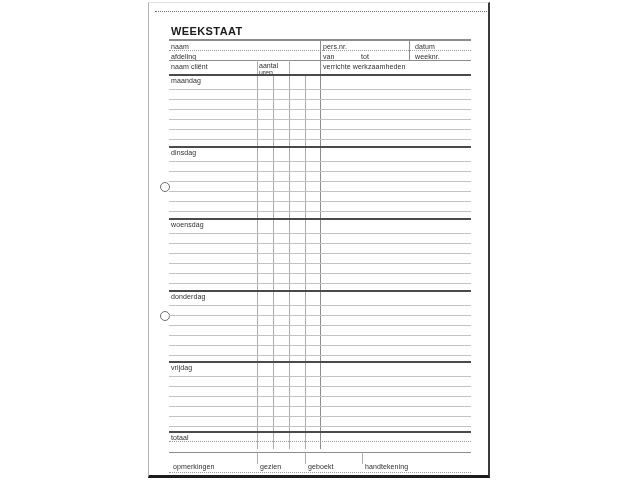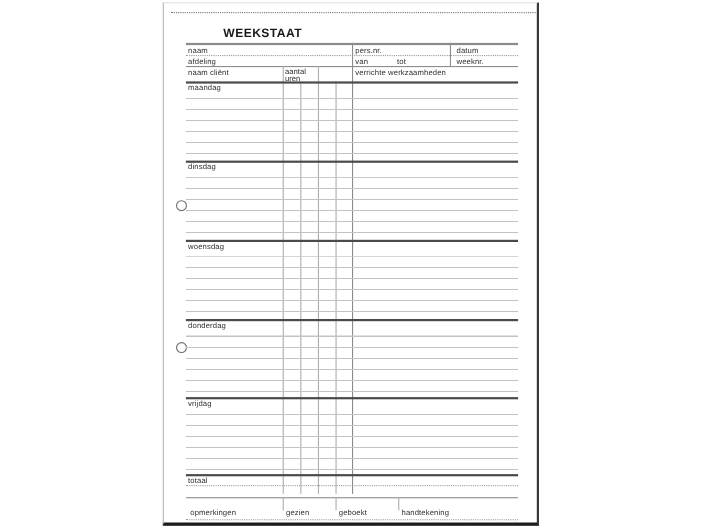--- a/index.html
+++ b/index.html
@@ -16,21 +16,21 @@
     border-right:2px solid #3a3a3a;
     border-bottom:3px solid #1c1c1c;
     box-sizing:border-box;
   }
   .lbl{
     position:absolute;font-size:7px;line-height:7px;color:#2e2e2e;
     white-space:nowrap;letter-spacing:0.1px;
   }
   .title{
     position:absolute;left:22px;top:22px;
-    font-size:11px;font-weight:bold;letter-spacing:0.4px;color:#1a1a1a;margin-left:32px;
+    font-size:11px;font-weight:bold;letter-spacing:0.4px;color:#1a1a1a;
   }
   .perforation{
     position:absolute;left:6px;top:8px;width:332px;height:0;
     border-top:1px dotted #6f6f6f;
   }
   .hline{position:absolute;left:20px;width:302px;height:0;}
   .dotted{border-top:1px dotted #9a9a9a;}
   .medium{border-top:1px solid #8c8c8c;}
   .thick{border-top:2px solid #4a4a4a;}
   .vline{position:absolute;width:0;border-left:1px solid #adadad;}

